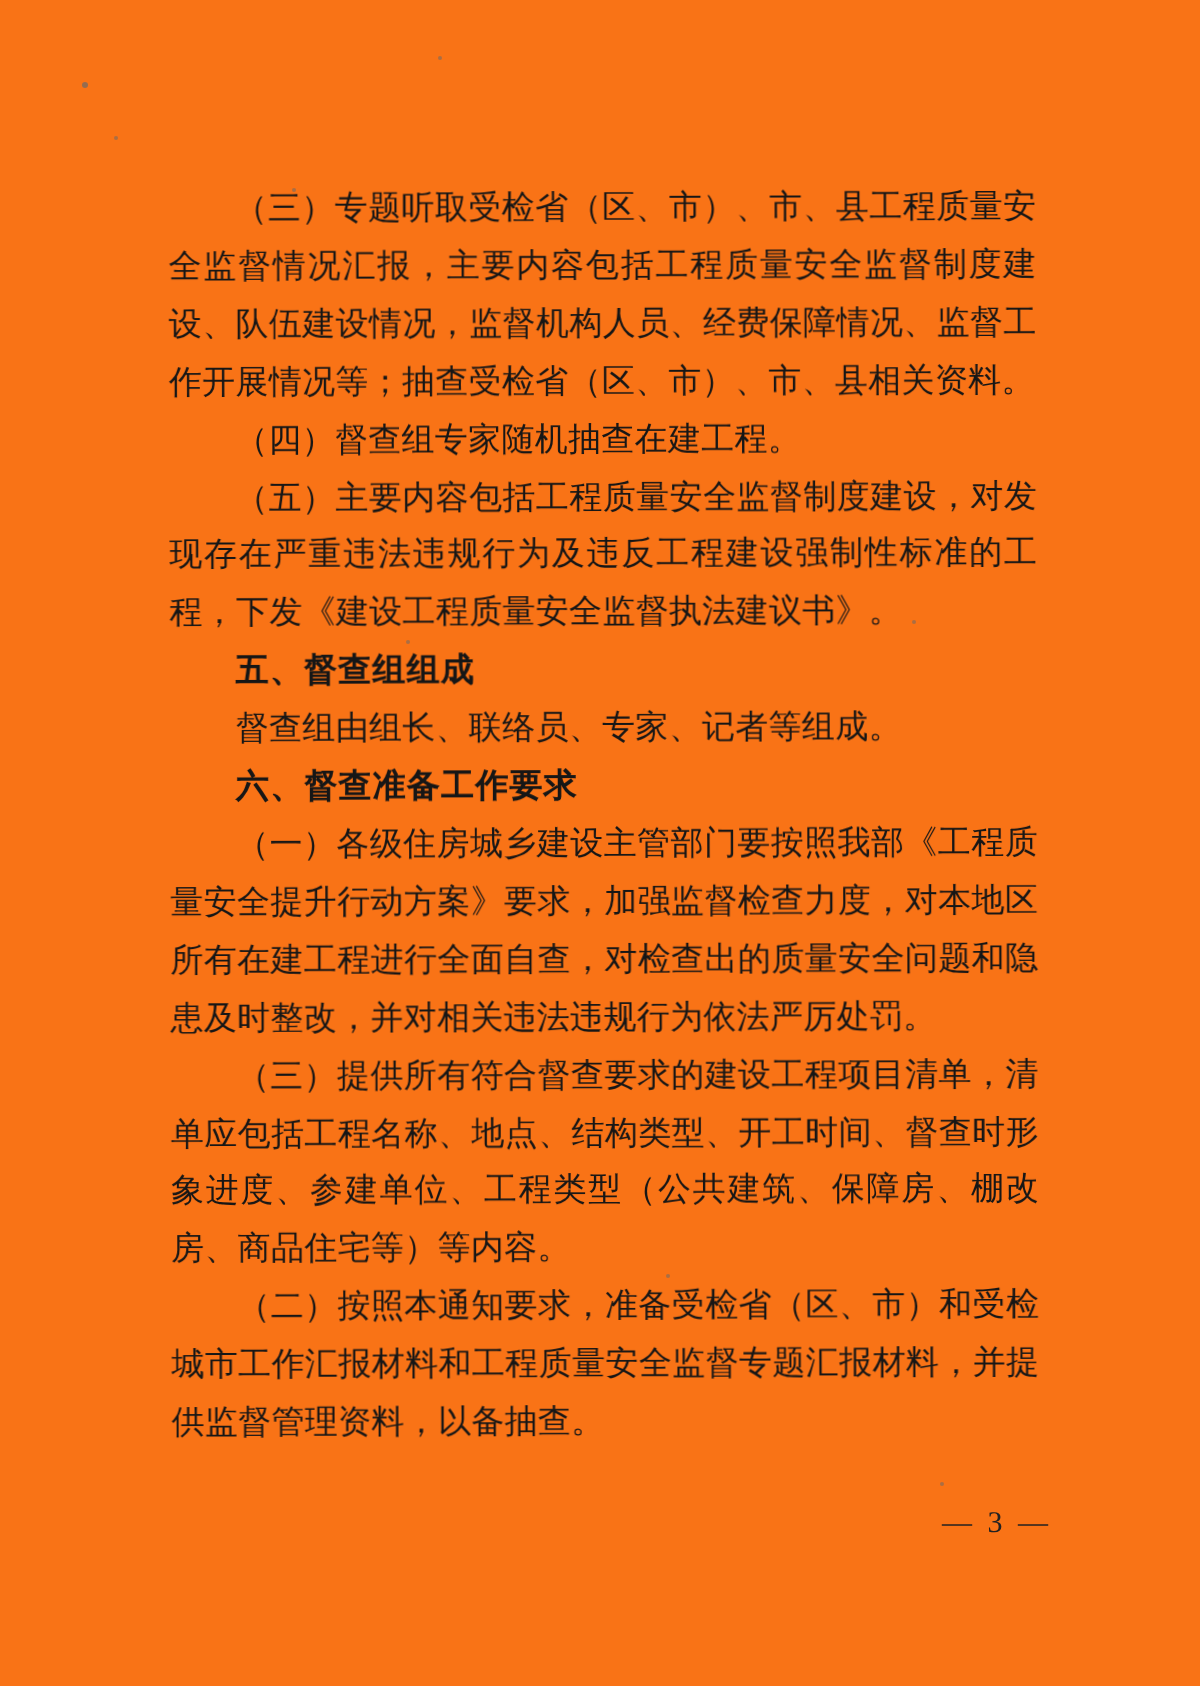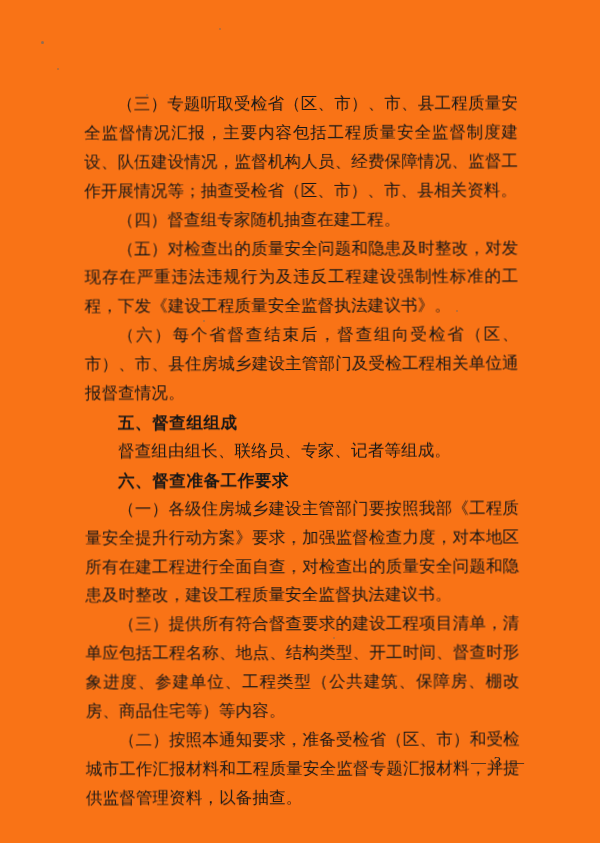--- a/index.html
+++ b/index.html
@@ -69,26 +69,25 @@
   .s8 { left: 470px; top: 741px; width: 2px; height: 2px; }
 </style>
 </head>
 <body>
 
 <div class="sheet">
 
   <div class="text-block scan" id="body-container">
       <p class="para">（三）专题听取受检省（区、市）、市、县工程质量安全监督情况汇报，主要内容包括工程质量安全监督制度建设、队伍建设情况，监督机构人员、经费保障情况、监督工作开展情况等；抽查受检省（区、市）、市、县相关资料。</p>
       <p class="para">（四）督查组专家随机抽查在建工程。</p>
-      <p class="para">（五）对检查出的质量安全问题和隐患及时整改，对发现存在严重违法违规行为及违反工程建设强制性标准的工程，下发《建设工程质量安全监督执法建议书》。</p>
-      <p class="para">（六）每个省督查结束后，督查组向受检省（区、市）、市、县住房城乡建设主管部门及受检工程相关单位通报督查情况。</p>
+      <p class="para">（五）主要内容包括工程质量安全监督制度建设，对发现存在严重违法违规行为及违反工程建设强制性标准的工程，下发《建设工程质量安全监督执法建议书》。</p>
       <p class="para heading">五、督查组组成</p>
       <p class="para">督查组由组长、联络员、专家、记者等组成。</p>
       <p class="para heading">六、督查准备工作要求</p>
-      <p class="para">（一）各级住房城乡建设主管部门要按照我部《工程质量安全提升行动方案》要求，加强监督检查力度，对本地区所有在建工程进行全面自查，对检查出的质量安全问题和隐患及时整改，建设工程质量安全监督执法建议书。</p>
+      <p class="para">（一）各级住房城乡建设主管部门要按照我部《工程质量安全提升行动方案》要求，加强监督检查力度，对本地区所有在建工程进行全面自查，对检查出的质量安全问题和隐患及时整改，并对相关违法违规行为依法严厉处罚。</p>
       <p class="para">（三）提供所有符合督查要求的建设工程项目清单，清单应包括工程名称、地点、结构类型、开工时间、督查时形象进度、参建单位、工程类型（公共建筑、保障房、棚改房、商品住宅等）等内容。</p>
       <p class="para">（二）按照本通知要求，准备受检省（区、市）和受检城市工作汇报材料和工程质量安全监督专题汇报材料，并提供监督管理资料，以备抽查。</p>
     </div>
 
   <div class="page-number">— 3 —</div>
 
   <span class="speck s1"></span>
   <span class="speck s2"></span>
   <span class="speck s3"></span>
   <span class="speck s4"></span>

